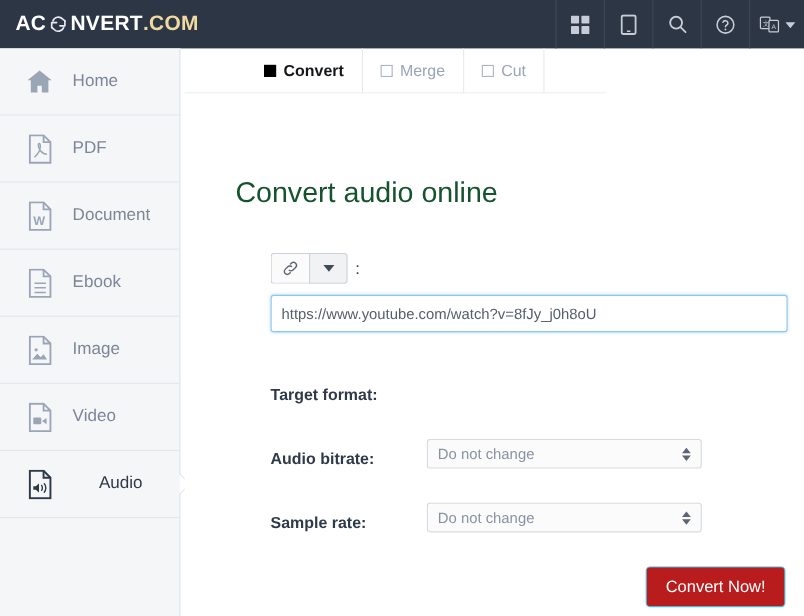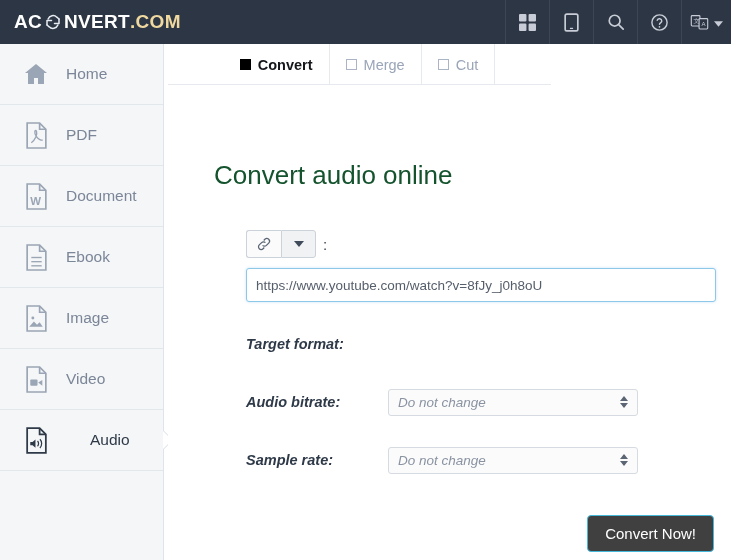--- a/index.html
+++ b/index.html
@@ -161,23 +161,22 @@
     font-size:13.5px;
     color:#555e6b;
     font-family:"Liberation Sans", sans-serif;
     outline:none;
     background:#fff;
     box-shadow:0 0 3px rgba(102,175,233,.35);
   }
 
   .frow {
     margin: 0 0 0 78px;
-    display:flex; align-items:center;
+    display:flex; align-items:flex-end;
     height:48px;
-    font-style:italic;
   }
   .frow .flabel {
     width:142px;
     font-size:14.5px;
     color:#2f3a49;
     font-weight:bold;
   }
   .fsel {
     position:relative;
     width:250px; height:27px;
@@ -206,21 +205,21 @@
     width:0;height:0;
     border-left:4px solid transparent;
     border-right:4px solid transparent;
     border-top:5px solid #5b6573;
   }
 
   .btnrow {
     position:absolute; right:17px; bottom:8px;
   }
   .convert-btn {
-    background:#404040;
+    background:#b91c1c;
     color:#ffffff;
     border:1px solid #46b8da;
     border-radius:4px;
     padding:9px 17px;
     font-size:15px;
     font-family:"Liberation Sans", sans-serif;
     cursor:pointer;
   }
 </style>
 </head>

